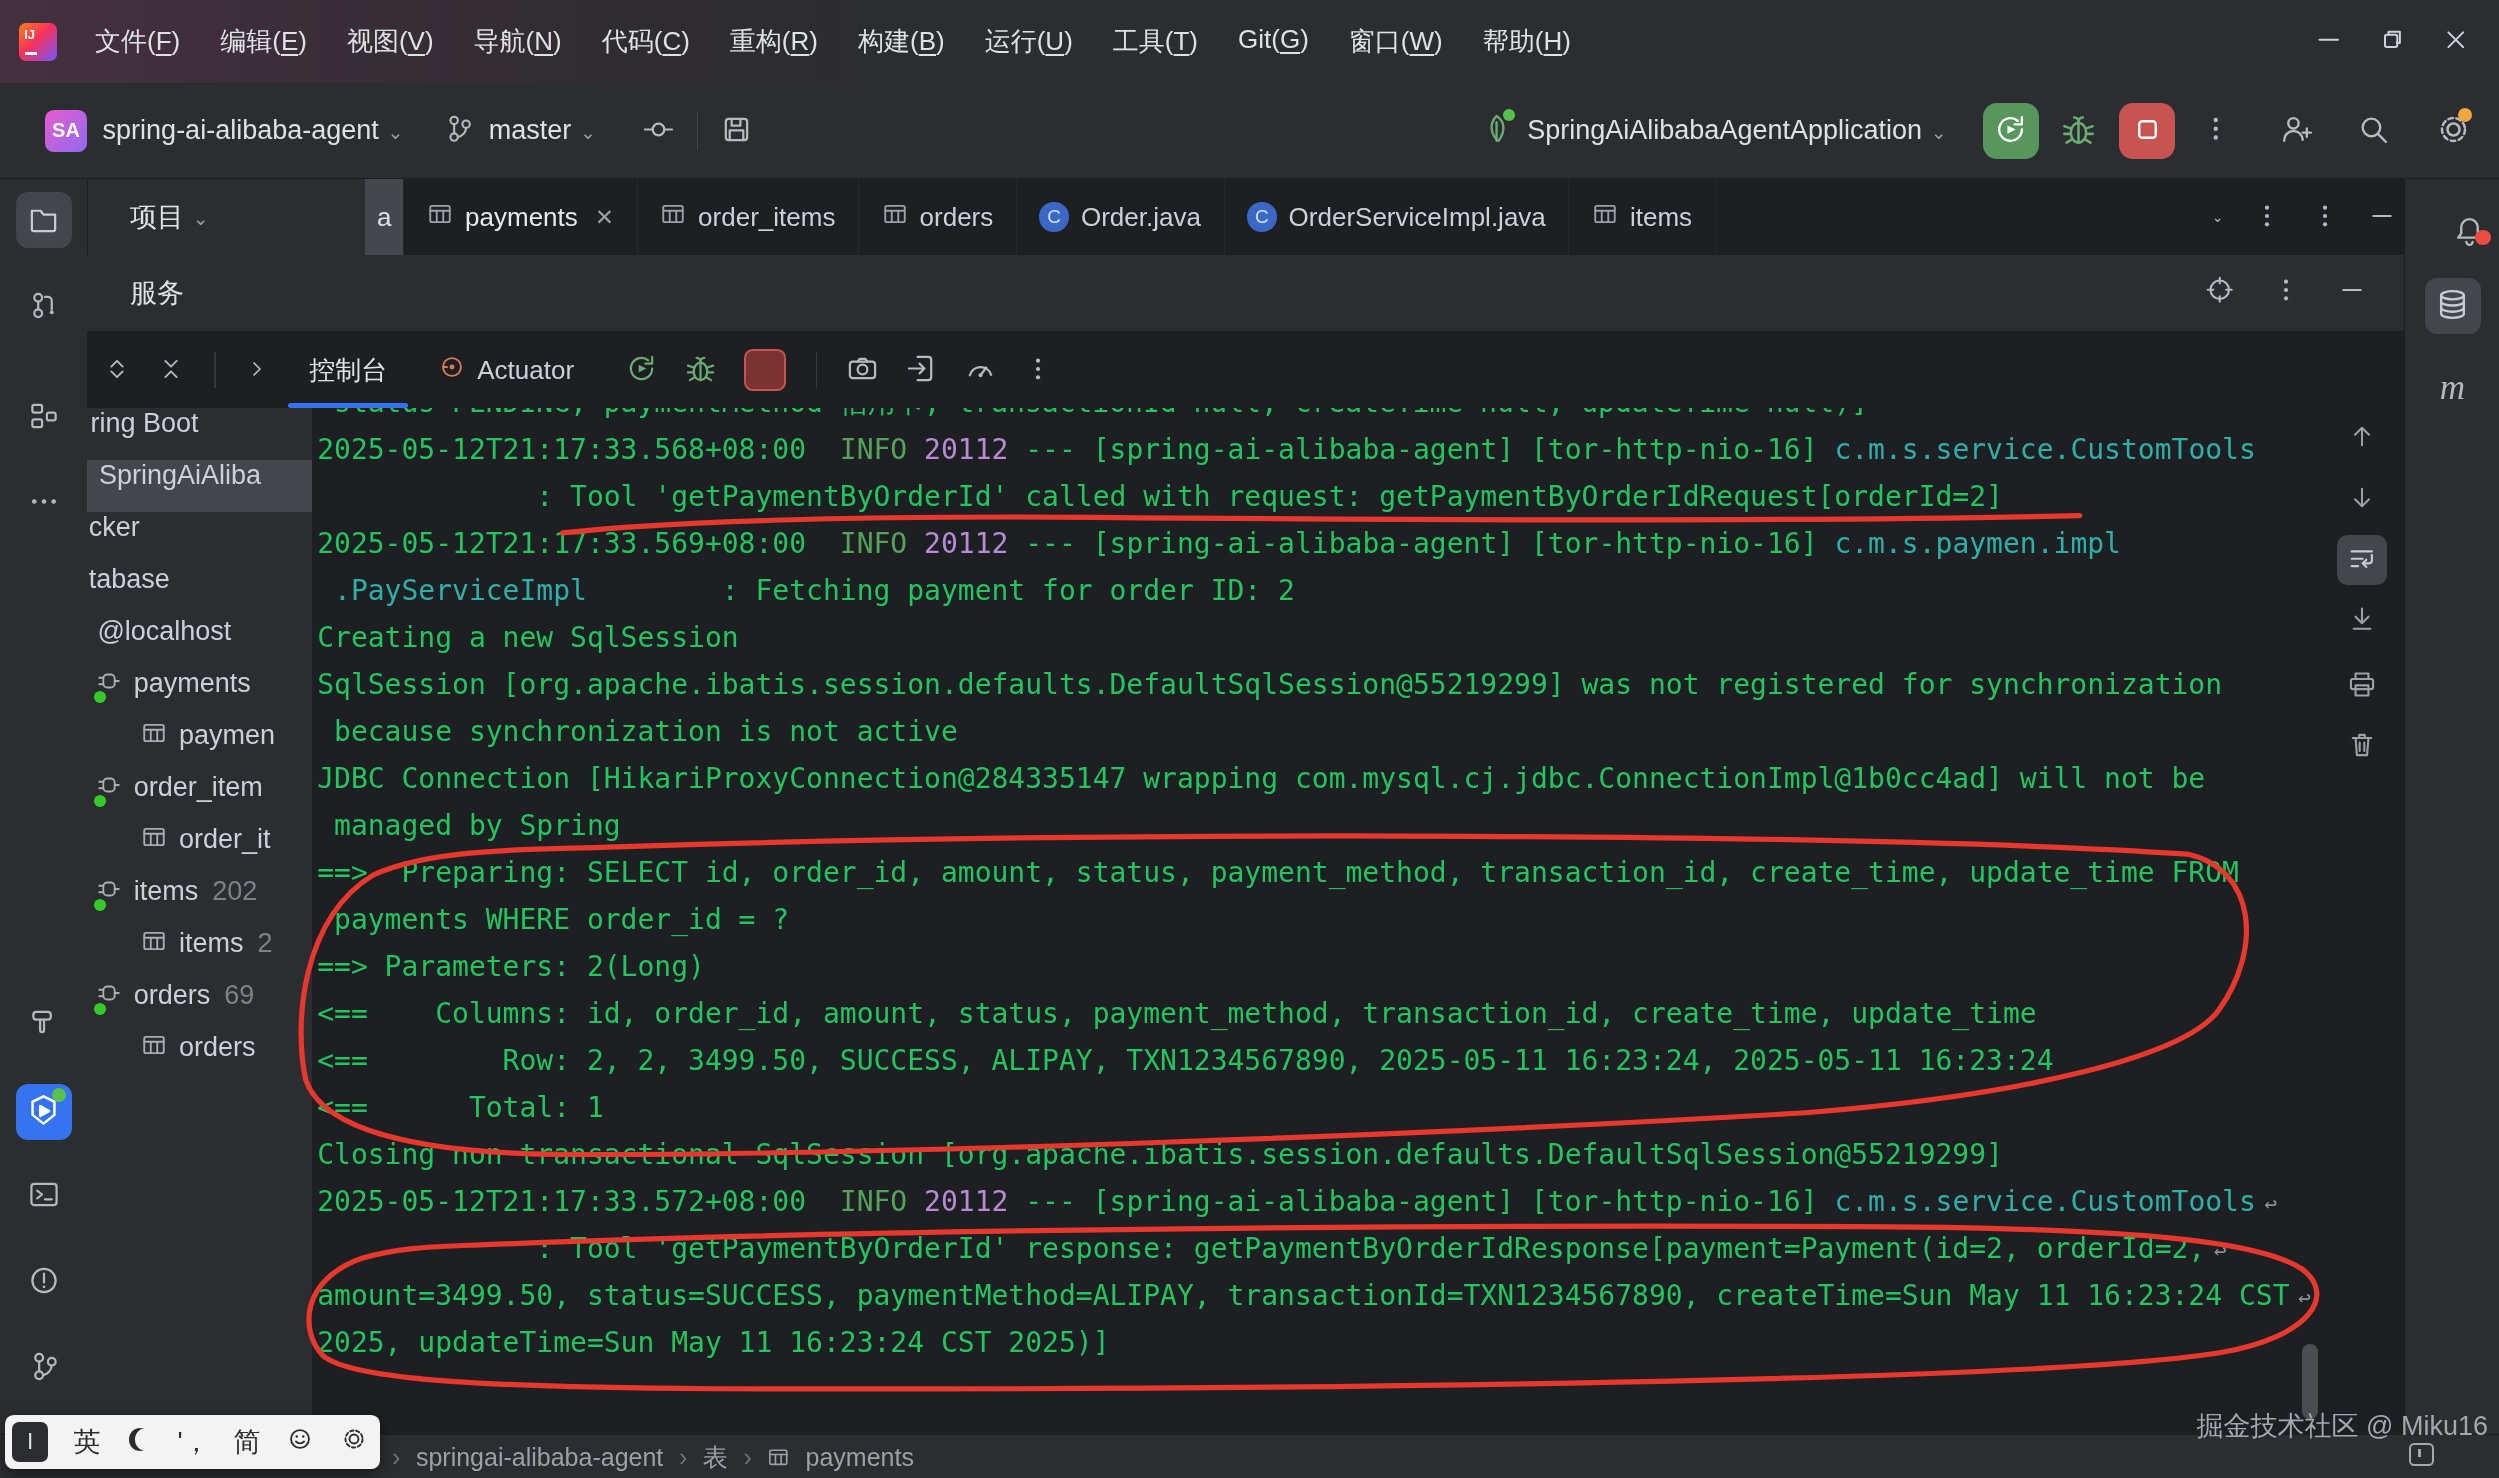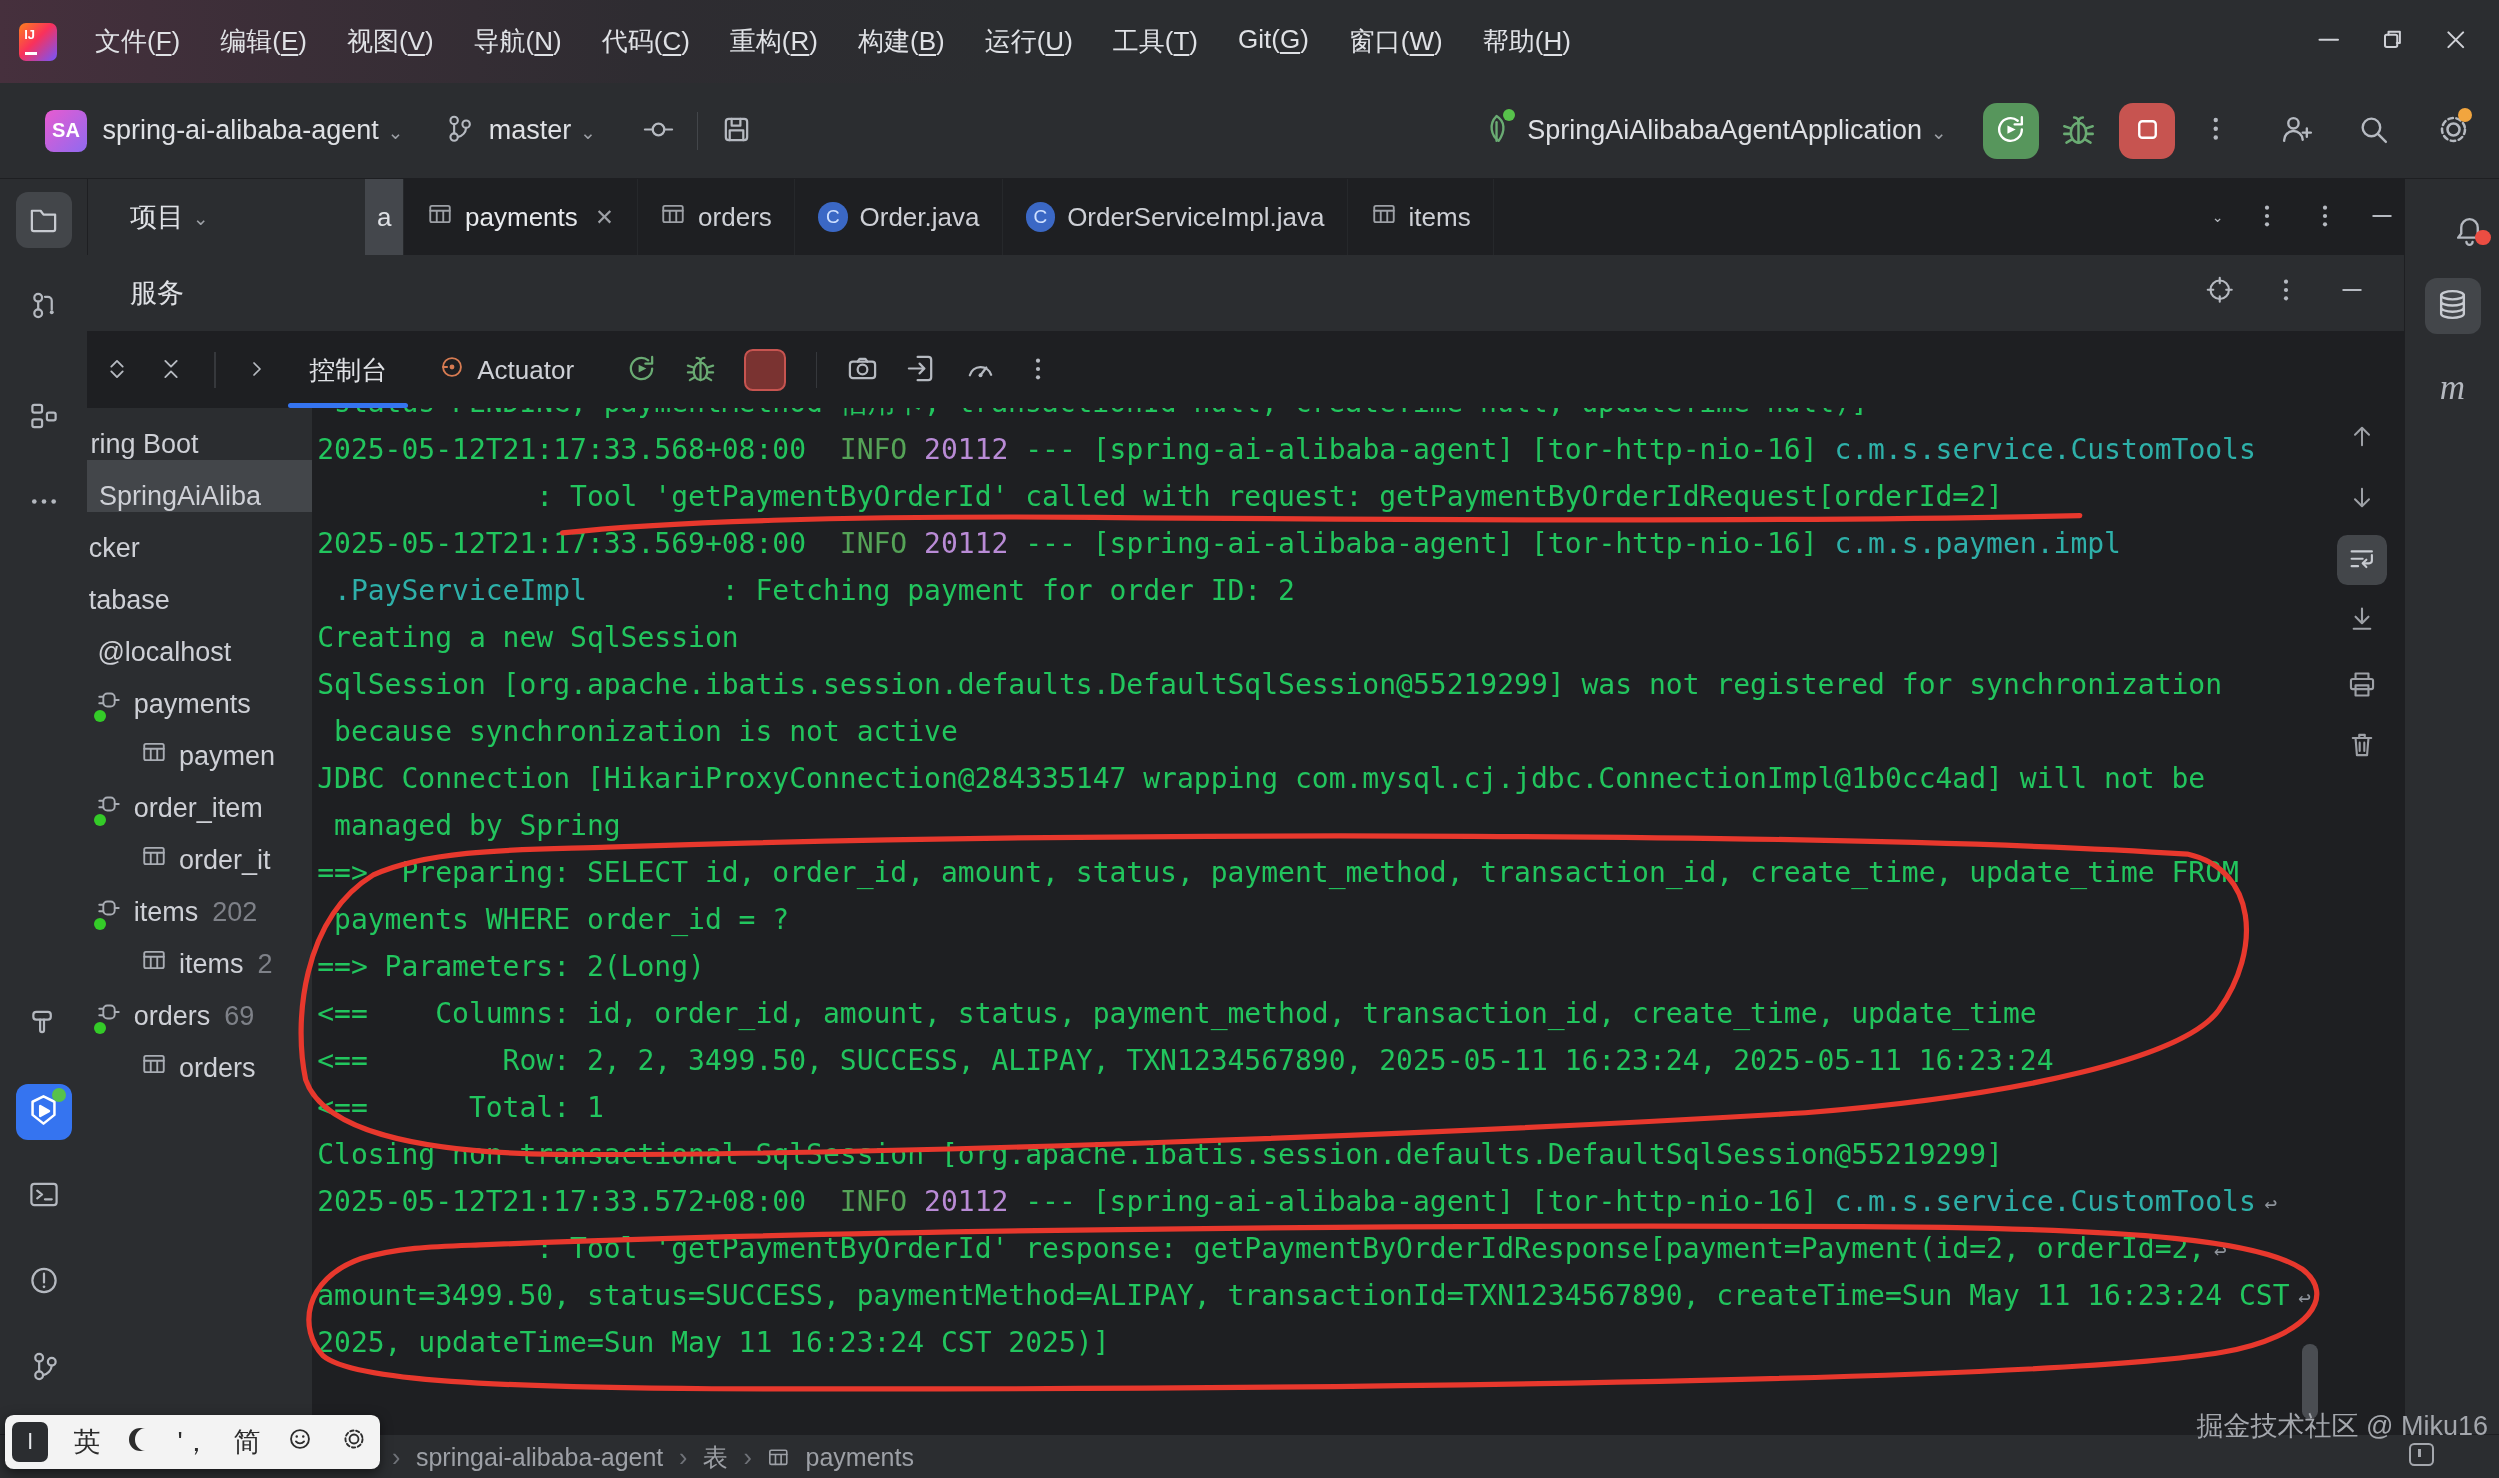--- a/index.html
+++ b/index.html
@@ -57,21 +57,21 @@
   #ctoolbar{left:87px;top:332px;width:2317px;height:76px;background:#1e1f22;display:flex;align-items:center;color:#b6bac1;}
   .ct-sep{width:1.7px;height:36px;background:#36383c;margin:0 15.6px;}
   .ct-tab{position:relative;height:76px;display:flex;align-items:center;padding:0 26px;font-size:26px;color:#dfe1e5;gap:12px;}
   .ct-tab .under{position:absolute;left:5.2px;right:5.2px;bottom:0;height:5.2px;background:#3574f0;border-radius:2.6px;}
   .ct-ic{margin:0 14px;display:flex;align-items:center;}
   .actu-ic{color:#d77b52;}
   .green-ic{color:#6aab73;}
   .stop-mini{width:38px;height:38px;border-radius:8.7px;background:#7a3331;border:2.6px solid #c75450;margin:0 14px;}
   
   #tree{left:87px;top:408px;width:226px;height:1026px;background:#2b2d30;overflow:hidden;}
-  .trow{position:relative;height:52px;display:flex;align-items:flex-end;font-size:27px;color:#ced0d6;white-space:nowrap;}
+  .trow{position:relative;height:52px;display:flex;align-items:flex-start;font-size:27px;color:#ced0d6;white-space:nowrap;}
   .trow.sel{background:#43464a;}
   .trow .cnt{color:#7e8188;margin-left:14px;}
   .ticon2{position:relative;color:#a9adb4;flex:none;margin-right:12px;}
   .ticon2 em{position:absolute;left:-1.7px;bottom:-1.7px;width:12px;height:12px;border-radius:50%;background:#34cb28;}
   #tree-hscroll{position:absolute;left:97px;top:1415px;width:56px;height:12px;border-radius:6px;background:#55585e;}
   
   #console{left:312px;top:408px;width:2092px;height:1026px;background:#1e1f22;overflow:hidden;}
   #clines{margin-top:-29.5px;padding-left:5.2px;font-family:"DejaVu Sans Mono","Liberation Mono",monospace;font-size:28px;}
   .cline{height:47px;line-height:47px;white-space:pre;}
   .cd{color:#22c55e;} .cg{color:#55a357;} .cp{color:#b98bd6;} .ct{color:#2eb0a9;}
@@ -220,20 +220,27 @@
     </div>
     <div id="tabs">
       <div class="tab frag">a</div>
     <div class="tab active">
           <span class="ticon"><svg width="26" height="26" viewBox="0 0 32 32" fill="none" stroke="currentColor" stroke-width="2.3" stroke-linecap="round" stroke-linejoin="round">
               <rect x="4" y="6" width="24" height="20" rx="2"></rect>
               <path d="M4 12 h24 M12 12 v14 M20 12 v14"></path>
             </svg></span>
           <span style="color: rgb(232, 234, 237);">payments</span>
           <span class="x">✕</span>
+        </div>
+        <div class="tab">
+          <span class="ticon"><svg width="26" height="26" viewBox="0 0 32 32" fill="none" stroke="currentColor" stroke-width="2.3" stroke-linecap="round" stroke-linejoin="round">
+              <rect x="4" y="6" width="24" height="20" rx="2"></rect>
+              <path d="M4 12 h24 M12 12 v14 M20 12 v14"></path>
+            </svg></span>
+          <span>order_items</span>
         </div>
         <div class="tab">
           <span class="ticon"><svg width="26" height="26" viewBox="0 0 32 32" fill="none" stroke="currentColor" stroke-width="2.3" stroke-linecap="round" stroke-linejoin="round">
               <rect x="4" y="6" width="24" height="20" rx="2"></rect>
               <path d="M4 12 h24 M12 12 v14 M20 12 v14"></path>
             </svg></span>
           <span>orders</span>
         </div>
         <div class="tab">
           <span class="cicon">C</span>

